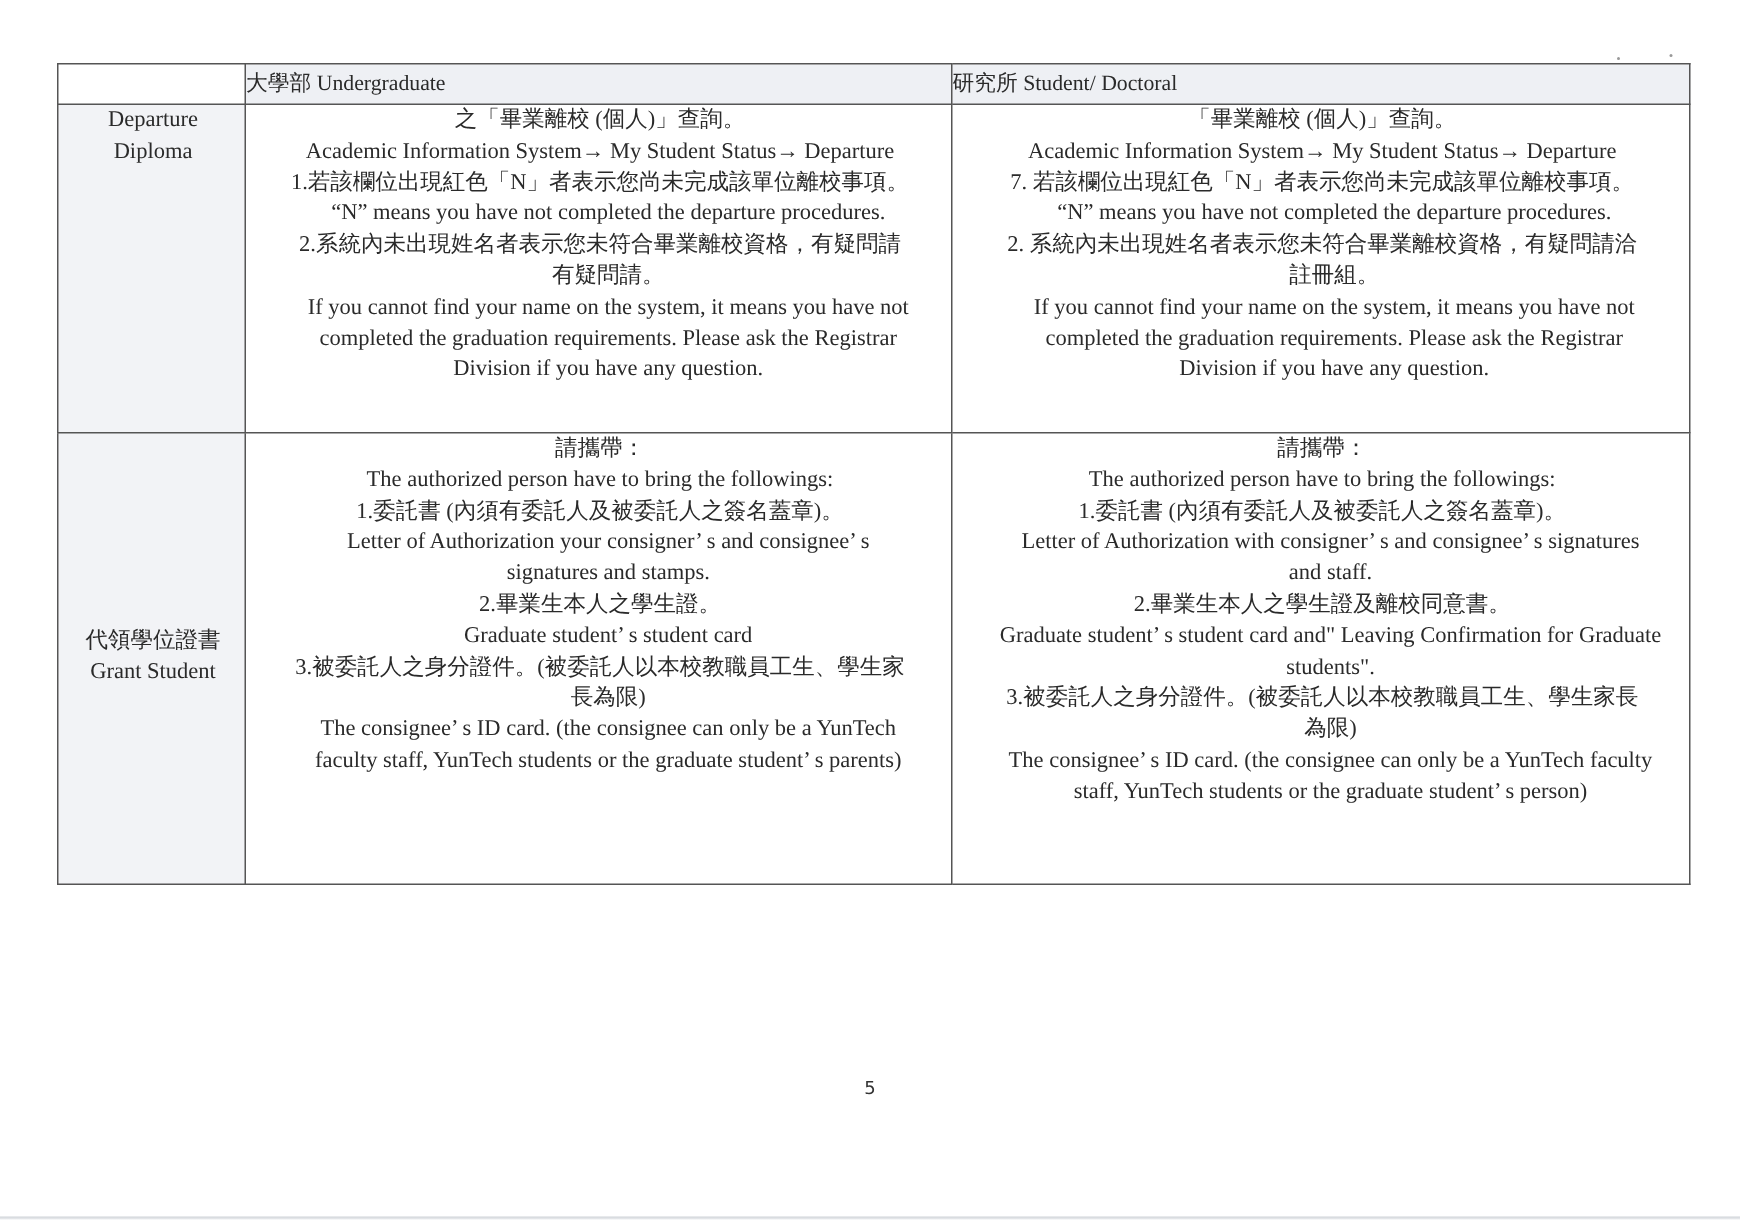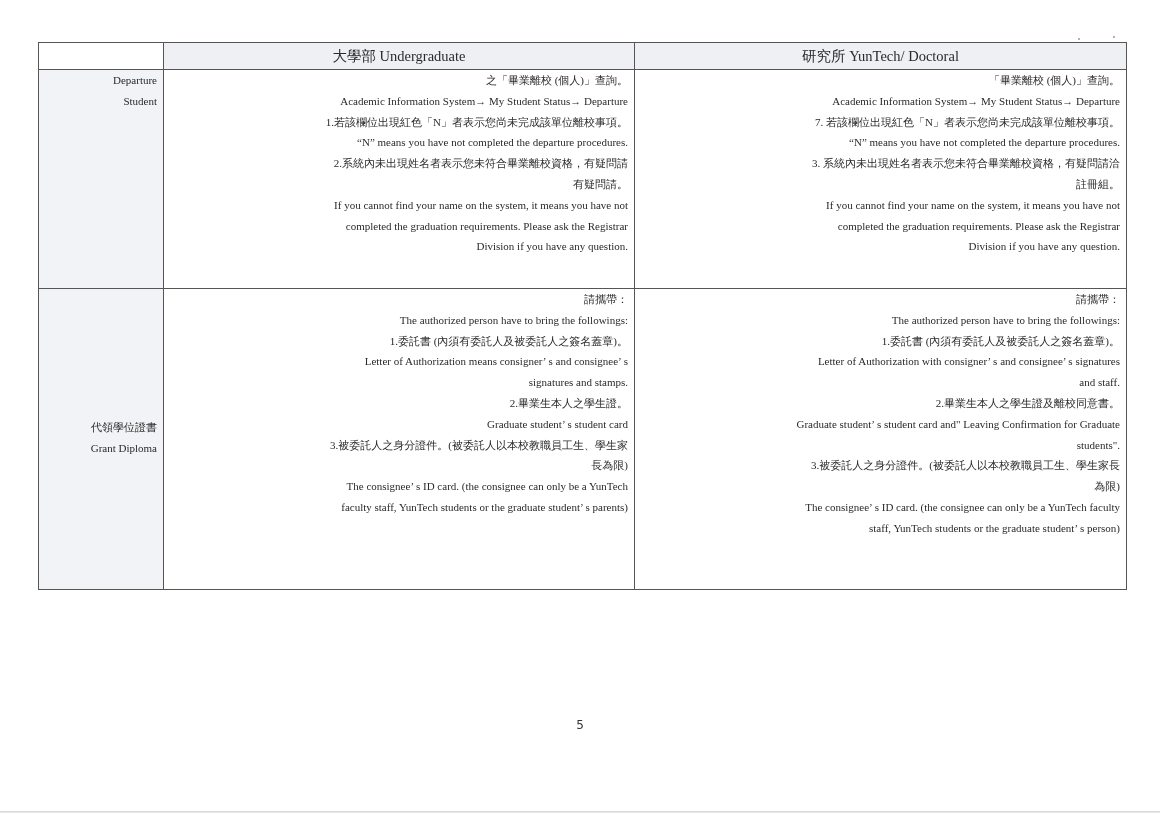--- a/index.html
+++ b/index.html
@@ -33,28 +33,28 @@
       left: 38px;
       top: 42px;
       width: 1088px;
       border-collapse: collapse;
       table-layout: fixed;
     }
     table.doc-table td, table.doc-table th {
       border: 1px solid #555;
       vertical-align: top;
       padding: 0 6px 0 8px;
-      font-size: 11px;
+      font-size: 15px;
       line-height: 20.8px;
       font-weight: normal;
-      text-align: right;
+      text-align: center;
     }
     table.doc-table th {
       background: #eef0f4;
-      text-align: center;
+      text-align: left;
       height: 26px;
       line-height: 26px;
       padding: 0;
       font-size: 14.5px;
     }
     table.doc-table th.corner {
       background: #ffffff;
     }
     td.rowhead {
       background: #f2f3f6;
@@ -95,66 +95,66 @@
   <table class="doc-table">
     <colgroup>
       <col style="width:125px">
       <col style="width:471px">
       <col style="width:492px">
     </colgroup>
     <thead>
       <tr>
         <th class="corner"></th>
         <th>大學部 Undergraduate</th>
-        <th>研究所 YunTech/ Doctoral</th>
+        <th>研究所 Student/ Doctoral</th>
       </tr>
     </thead>
     <tbody>
 
       <tr style="height:219px;">
         <td class="rowhead">
           <span class="line">Departure</span>
-          <span class="line">Student</span>
+          <span class="line">Diploma</span>
         </td>
         <td>
           <span class="line">之「畢業離校 (個人)」查詢。</span>
           <span class="line">Academic Information System→ My Student Status→ Departure</span>
           <span class="line">1.若該欄位出現紅色「N」者表示您尚未完成該單位離校事項。</span>
           <span class="line indent">“N”  means you have not completed the departure procedures.</span>
           <span class="line">2.系統內未出現姓名者表示您未符合畢業離校資格，有疑問請</span>
           <span class="line indent">有疑問請。</span>
           <span class="line indent">If you cannot find your name on the system, it means you have not</span>
           <span class="line indent">completed the graduation requirements. Please ask the Registrar</span>
           <span class="line indent">Division if you have any question.</span>
         </td>
         <td>
           <span class="line">「畢業離校 (個人)」查詢。</span>
           <span class="line">Academic Information System→ My Student Status→ Departure</span>
           <span class="line">7. 若該欄位出現紅色「N」者表示您尚未完成該單位離校事項。</span>
           <span class="line indent2">“N”  means you have not completed the departure procedures.</span>
-          <span class="line">3. 系統內未出現姓名者表示您未符合畢業離校資格，有疑問請洽</span>
+          <span class="line">2. 系統內未出現姓名者表示您未符合畢業離校資格，有疑問請洽</span>
           <span class="line indent2">註冊組。</span>
           <span class="line indent2">If you cannot find your name on the system, it means you have not</span>
           <span class="line indent2">completed the graduation requirements. Please ask the Registrar</span>
           <span class="line indent2">Division if you have any question.</span>
         </td>
       </tr>
 
       <tr style="height:301px;">
         <td class="rowhead">
           <div class="rowhead-inner bottom-align">
             <span class="line">代領學位證書</span>
-            <span class="line">Grant Diploma</span>
+            <span class="line">Grant Student</span>
           </div>
         </td>
         <td>
           <span class="line">請攜帶：</span>
           <span class="line">The authorized person have to bring the followings:</span>
           <span class="line">1.委託書 (內須有委託人及被委託人之簽名蓋章)。</span>
-          <span class="line indent">Letter of Authorization means consigner’ s and consignee’ s</span>
+          <span class="line indent">Letter of Authorization your consigner’ s and consignee’ s</span>
           <span class="line indent">signatures and stamps.</span>
           <span class="line">2.畢業生本人之學生證。</span>
           <span class="line indent">Graduate student’ s student card</span>
           <span class="line">3.被委託人之身分證件。(被委託人以本校教職員工生、學生家</span>
           <span class="line indent">長為限)</span>
           <span class="line indent">The consignee’ s ID card. (the consignee can only be a YunTech</span>
           <span class="line indent">faculty staff,   YunTech students or the graduate student’ s parents)</span>
         </td>
         <td>
           <span class="line">請攜帶：</span>

